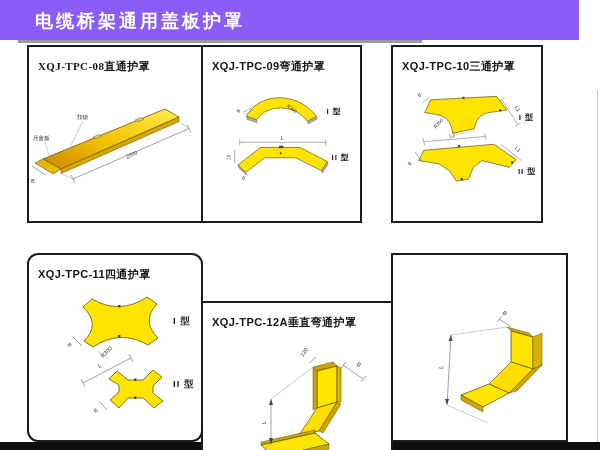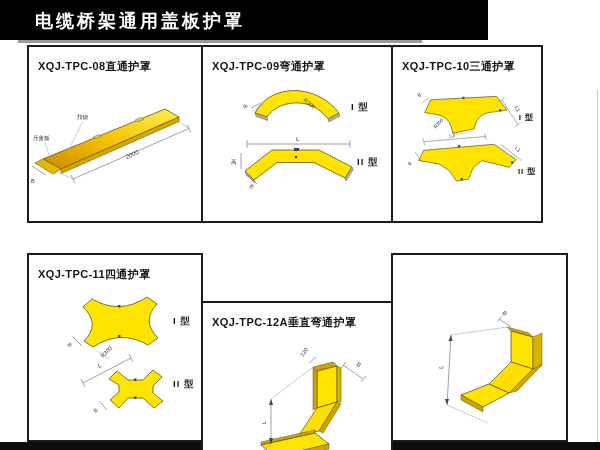--- a/index.html
+++ b/index.html
@@ -1,18 +1,18 @@
 <!DOCTYPE html>
 <html><head>
 <meta charset="utf-8">
 <style>
   html,body{margin:0;padding:0;}
   body{width:600px;height:450px;position:relative;background:#ffffff;
        font-family:"Liberation Sans","DejaVu Sans",sans-serif;overflow:hidden;}
-  .band-top{position:absolute;left:0;top:0;width:488px;height:40px;background:#000000;}
+  .band-top{position:absolute;left:0;top:0;width:579px;height:40px;background:#8b5cf6;}
   .band-top-shadow{position:absolute;left:18px;top:40px;width:404px;height:3px;background:#9a9a9a;}
   .band-bottom{position:absolute;left:0;top:442px;width:600px;height:8px;background:#0c0c0c;}
   .right-scan-line{position:absolute;left:597px;top:90px;width:1px;height:352px;background:#c9c9c9;}
   .page-title{position:absolute;left:35px;top:9px;color:#ffffff;font-size:18px;font-weight:bold;
        letter-spacing:3px;white-space:nowrap;}
   .panel{position:absolute;border:2px solid #1b1b1b;background:#ffffff;box-sizing:border-box;}
   .ptitle{position:absolute;left:9px;top:12px;font-size:11px;font-weight:bold;color:#141414;
        letter-spacing:0.4px;white-space:nowrap;z-index:2;}
   .panel svg{position:absolute;left:0;top:0;width:100%;height:100%;}
   
@@ -32,21 +32,21 @@
 </head>
 <body>
 
 <div class="band-top">
   <div class="page-title">电缆桥架通用盖板护罩</div>
 </div>
 <div class="band-top-shadow"></div>
 <div class="band-bottom"></div>
 <div class="right-scan-line"></div>
 
-<div class="panel" style="left:27px;top:45px;width:176px;height:178px;">
+<div class="panel" style="left:27px;top:45px;width:176px;height:178px;font-family:Liberation Serif, serif;">
   <div class="ptitle">XQJ-TPC-08直通护罩</div>
   <svg viewBox="0 0 172 174">
     <defs>
       <linearGradient id="g1" x1="0" y1="1" x2="1" y2="0">
         <stop offset="0" stop-color="#c98a00"></stop>
           <stop offset="0.45" stop-color="#f2c100"></stop>
           <stop offset="1" stop-color="#ffee4d"></stop>
       </linearGradient>
     </defs>
     <g>
@@ -66,21 +66,21 @@
       <polyline class="dimthin" points="54,74 41,100"></polyline>
       <polyline class="dimthin" points="16,95 21,111"></polyline>
     </g>
     <text class="t6" transform="translate(98,112) rotate(-23.5)">2000</text>
     <text class="t55" x="2" y="136">B</text>
     <text class="t55" x="4" y="93">压盖板</text>
     <text class="t55" x="48" y="72">扣锁</text>
   </svg>
 </div>
 
-<div class="panel" style="left:201px;top:45px;width:192px;height:178px;">
+<div class="panel" style="left:201px;top:45px;width:161px;height:178px;">
   <div class="ptitle">XQJ-TPC-09弯通护罩</div>
   <svg viewBox="0 0 188 174">
     <g>
       <path class="yel" d="M52,66 C62,47 82,42 98,44 C114,46 128,55 136,66 L125,72 C117,61 107,57 97,56 C85,55 71,59 64,70 Z"></path>
       <polygon class="cap" points="52,66 64,70 65,73.5 53,69.5"></polygon>
       <polygon class="cap" points="136,66 125,72 126,75 137,69"></polygon>
       <line class="tick" x1="48" y1="61" x2="58" y2="56"></line>
       <line class="dimthin" x1="49" y1="64" x2="61" y2="58"></line>
     </g>
     <text class="t55" transform="translate(100,54) rotate(38)">R300</text>
@@ -135,21 +135,21 @@
       <line class="dim" x1="126" y1="99" x2="150" y2="118"></line>
       <line class="dim" x1="26" y1="108" x2="34" y2="120"></line>
     </g>
     <text class="t6" transform="translate(66,91) rotate(-5)">L2</text>
     <text class="t6" transform="translate(142,104) rotate(42)">L1</text>
     <text class="t55" transform="translate(20,124) rotate(-50)">B</text>
     <text class="type" x="146" y="134">II 型</text>
   </svg>
 </div>
 
-<div class="panel" style="left:27px;top:253px;width:176px;height:189px;">
+<div class="panel" style="left:27px;top:253px;width:176px;height:189px;border-radius:11px;">
   <div class="ptitle">XQJ-TPC-11四通护罩</div>
   <svg viewBox="0 0 172 185">
     <g>
       <path class="yel" d="M54,52 L63,44 Q91,60 118,42 L128,49 Q112,66 129,83 L119,90 Q91,74 64,92 L55,86 Q72,69 54,52 Z"></path>
       <rect class="mark" x="89" y="50" width="2.4" height="2.4"></rect>
       <rect class="mark" x="89" y="80" width="2.4" height="2.4"></rect>
       <line class="dim" x1="44" y1="82" x2="53" y2="91"></line>
       <line class="dimthin" x1="68" y1="96" x2="80" y2="104"></line>
     </g>
     <text class="t55" transform="translate(38,90) rotate(42)">B</text>

